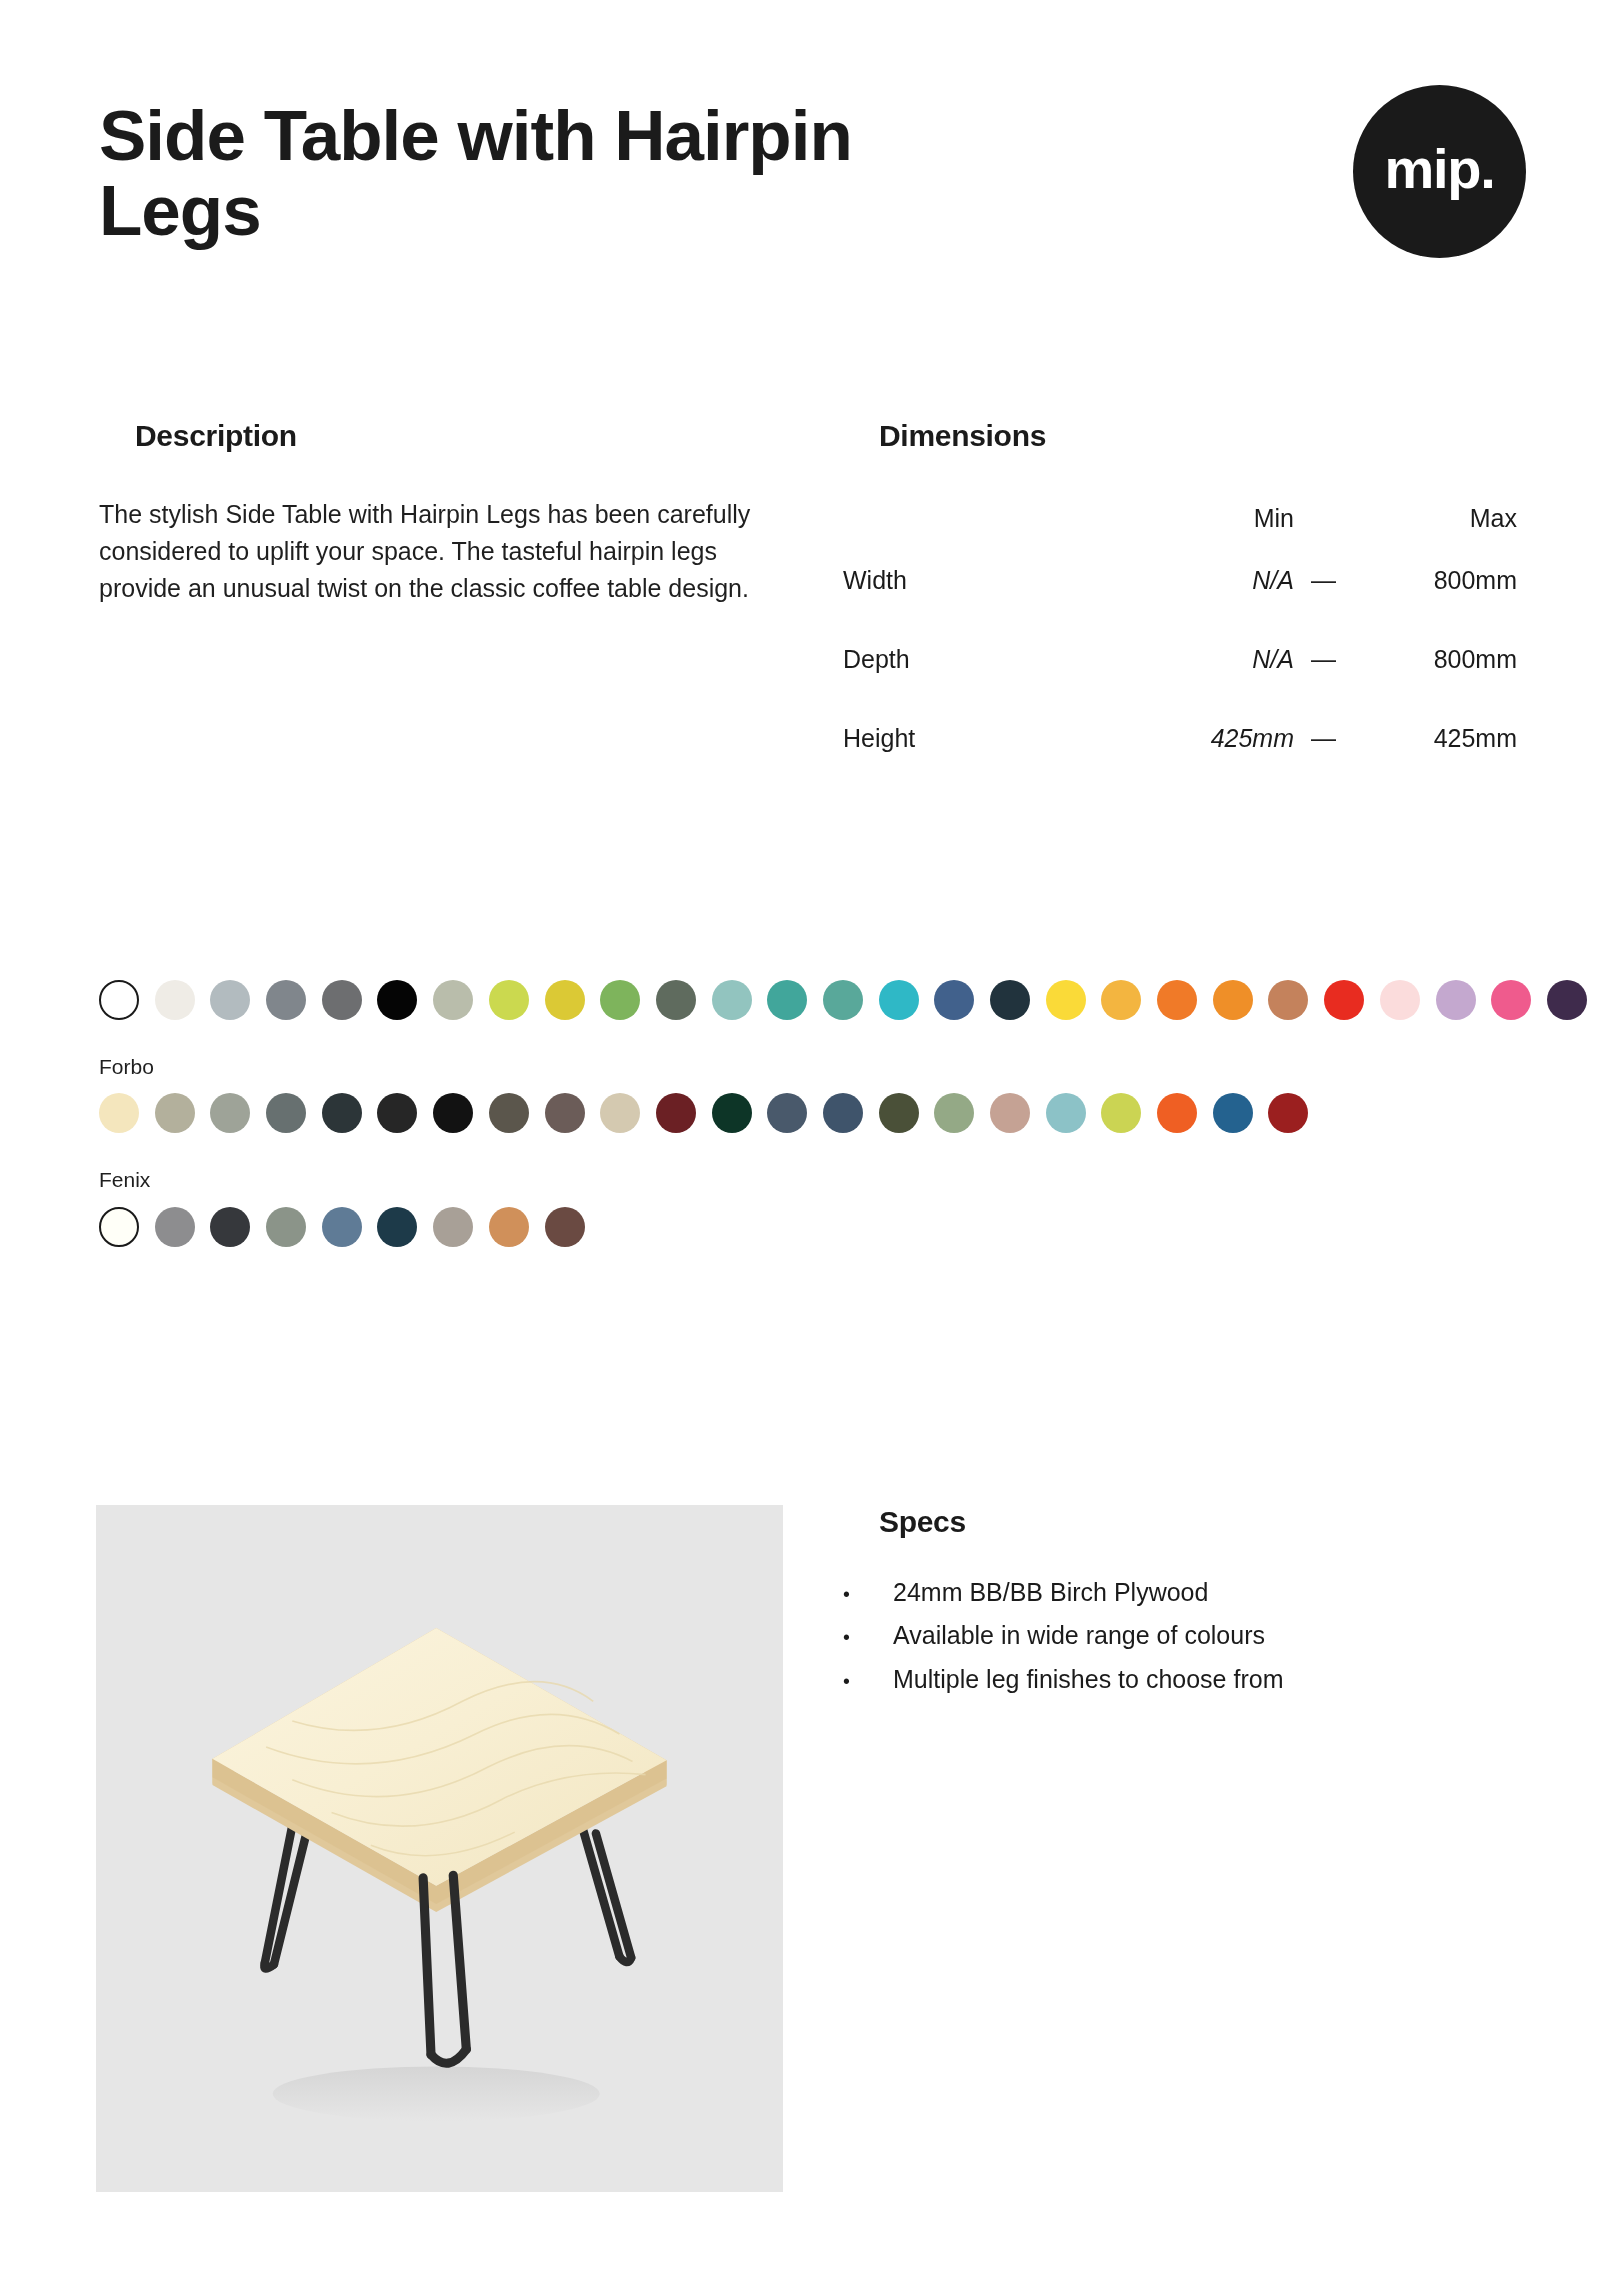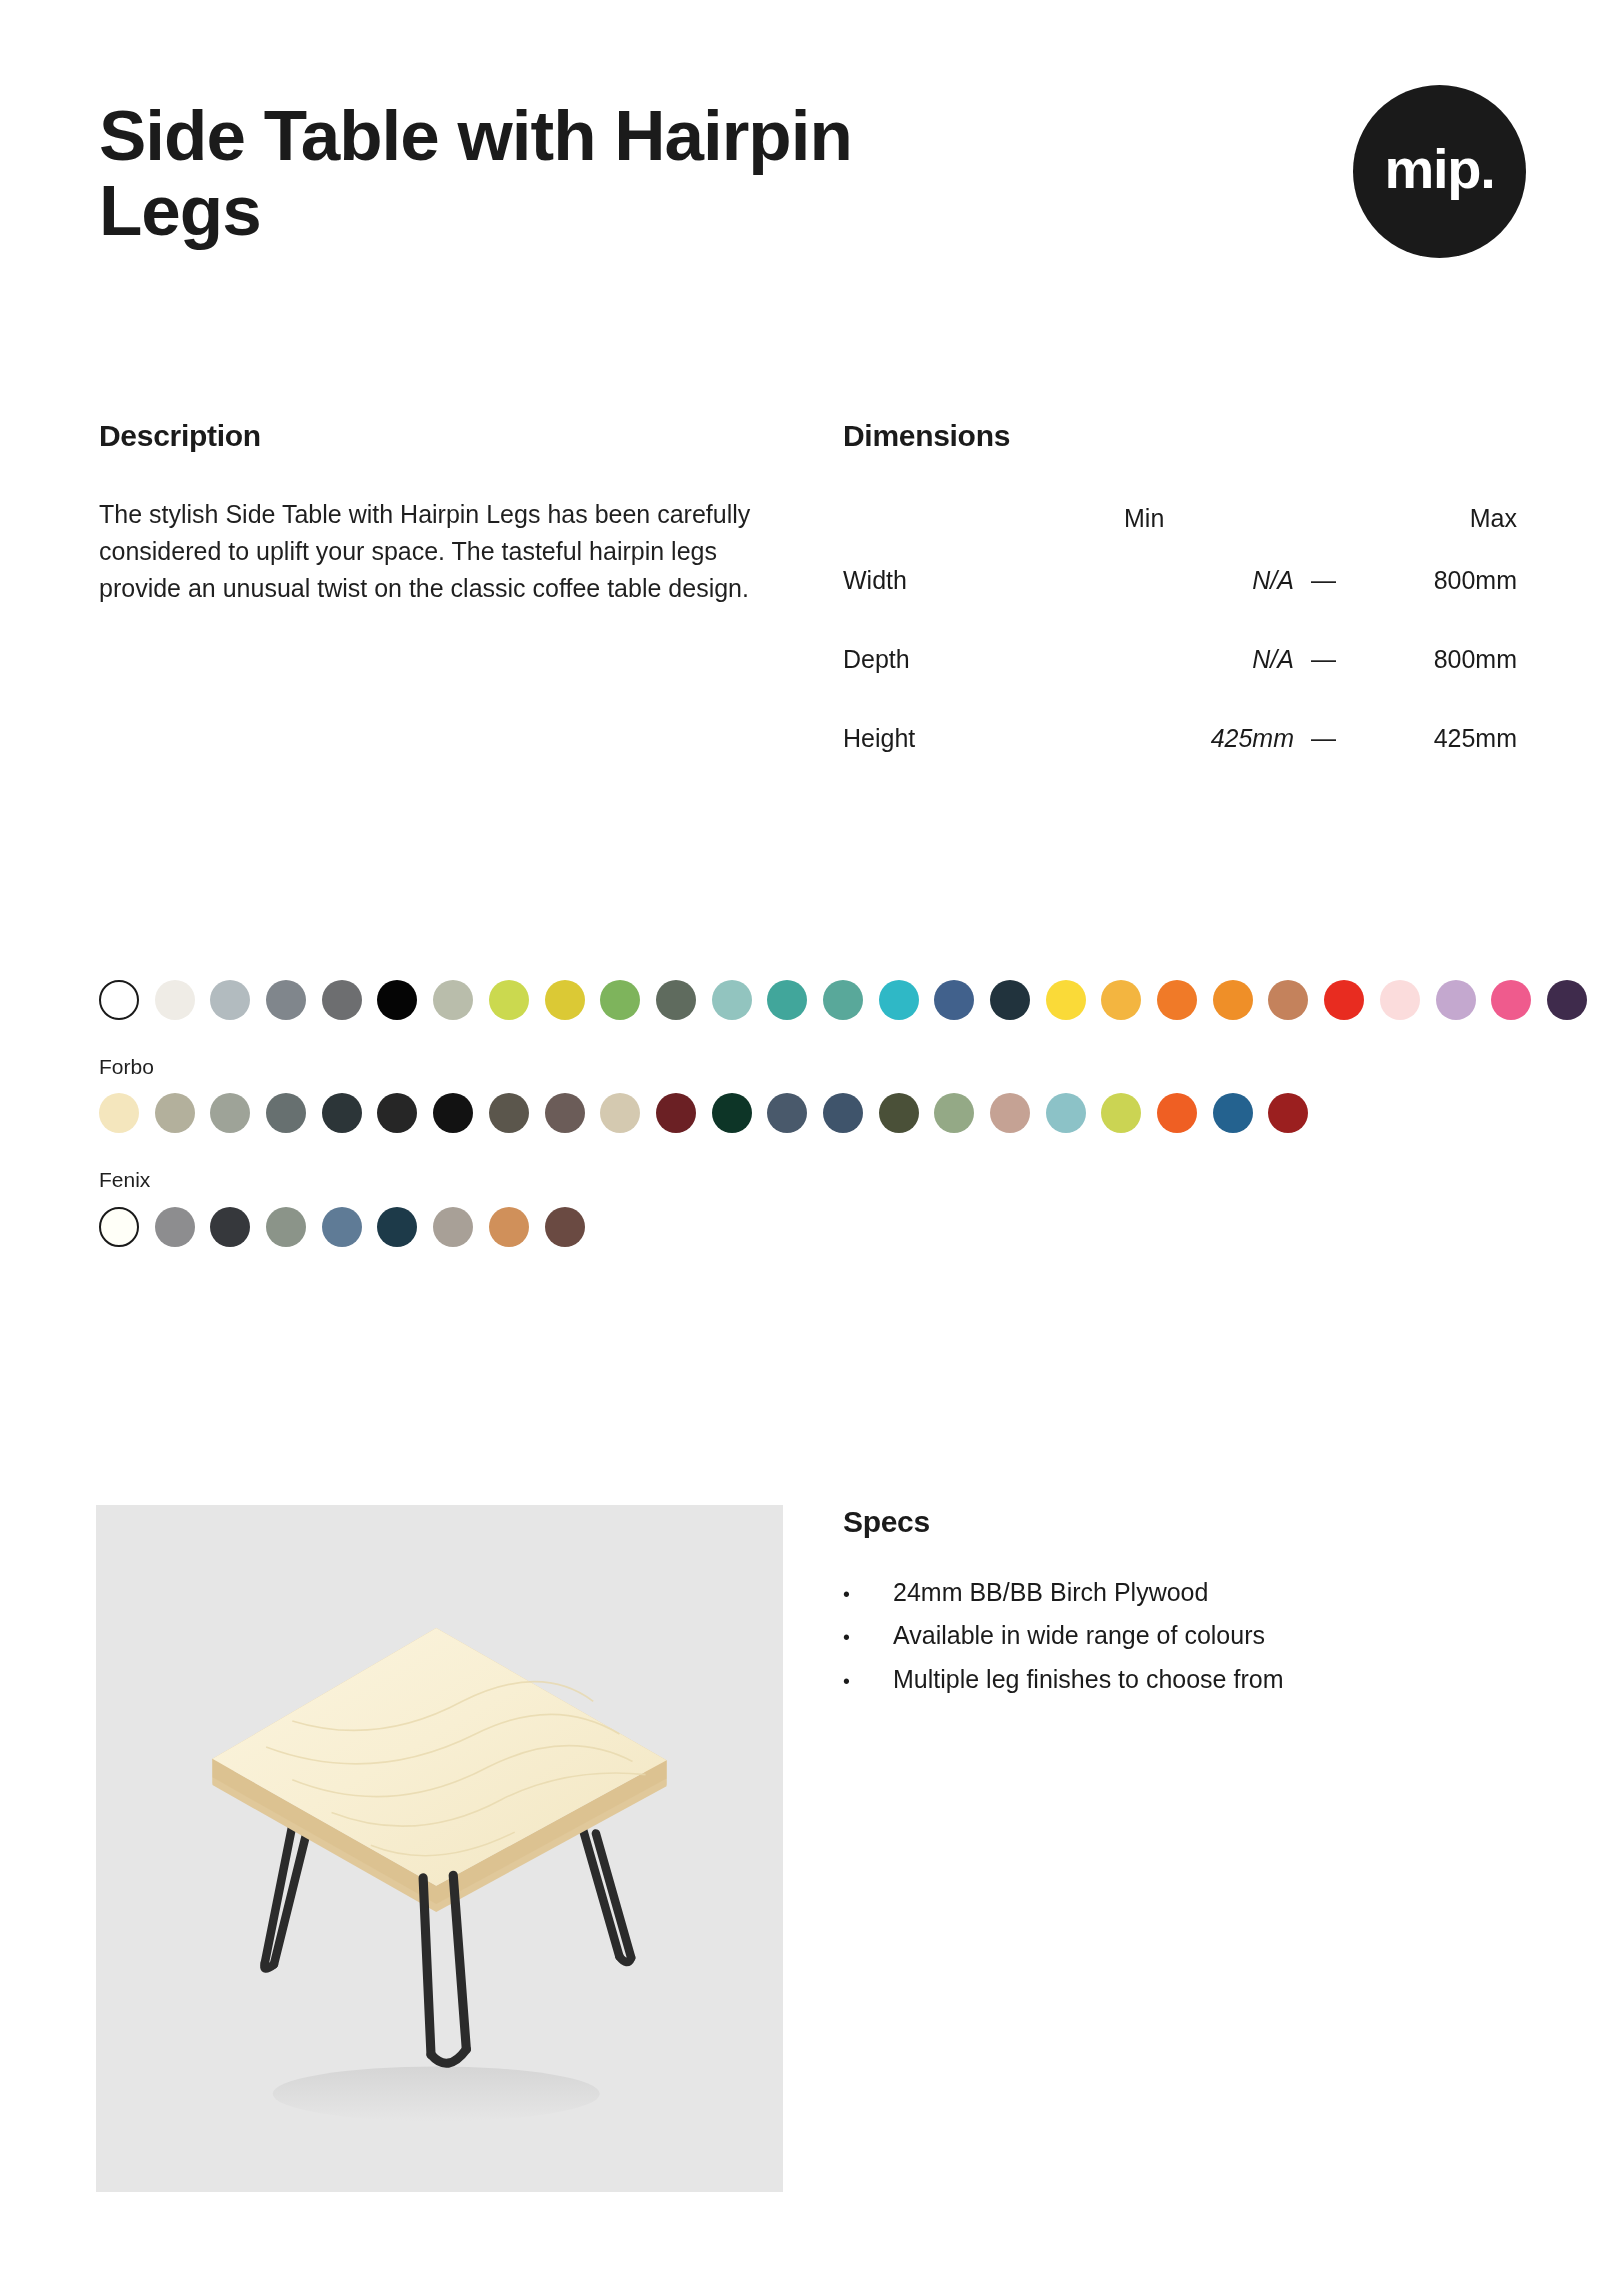--- a/index.html
+++ b/index.html
@@ -62,20 +62,21 @@
     letter-spacing: -1.3px;
     line-height: 1;
     padding-bottom: 5.2px;
   }
 
   
   .section-heading {
     font-size: 30px;
     font-weight: bold;
     letter-spacing: -0.3px;
+    margin-left: 36px;
   }
 
   
   .description-block {
     position: absolute;
     left: 99px;
     top: 419px;
     width: 674px;
   }
   .description-body {
@@ -103,21 +104,21 @@
     padding: 0;
     font-weight: normal;
     vertical-align: middle;
     height: 79px;
   }
   .dim-table thead th { height: 46px; }
   .dim-label { text-align: left; width: 281px; }
   .dim-min   { text-align: right; width: 170px; font-style: italic; }
   .dim-dash  { text-align: center; width: 59px; color: #1f1f1f; }
   .dim-max   { text-align: right; width: 164px; }
-  .dim-head-min { text-align: left; width: 170px; }
+  .dim-head-min { text-align: right; width: 170px; }
   .dim-head-gap { width: 59px; }
   .dim-head-max { text-align: right; width: 164px; }
 
   
   .colours-block {
     position: absolute;
     left: 99px;
     top: 946px;
     width: 1427px;
   }

